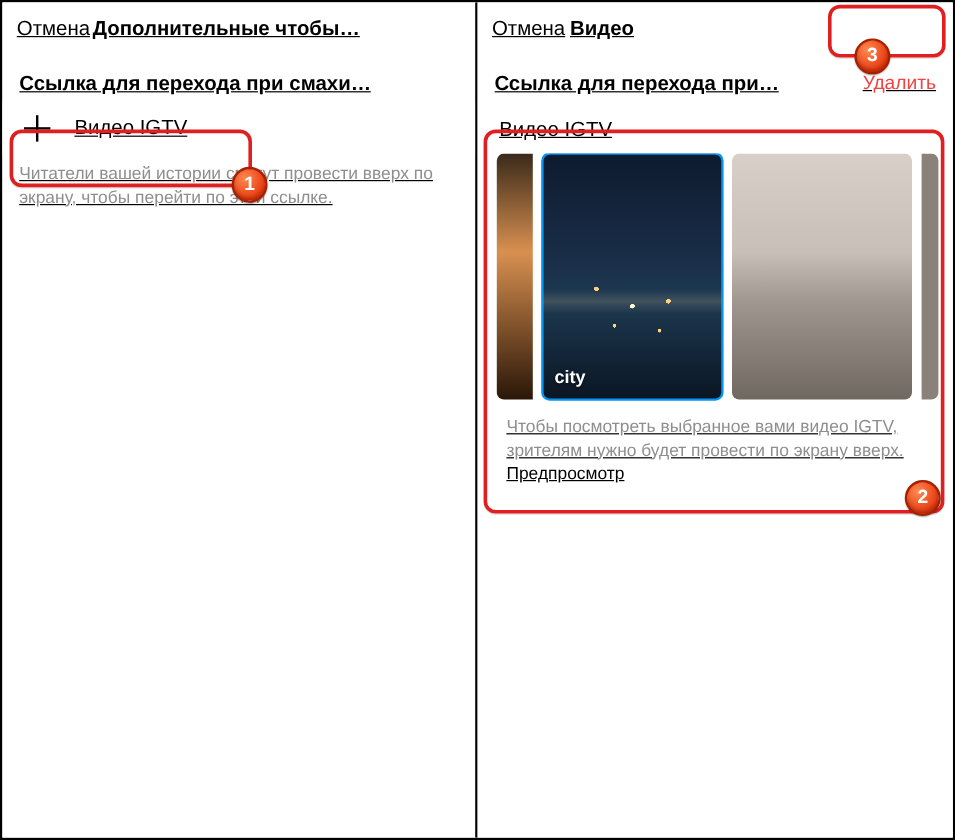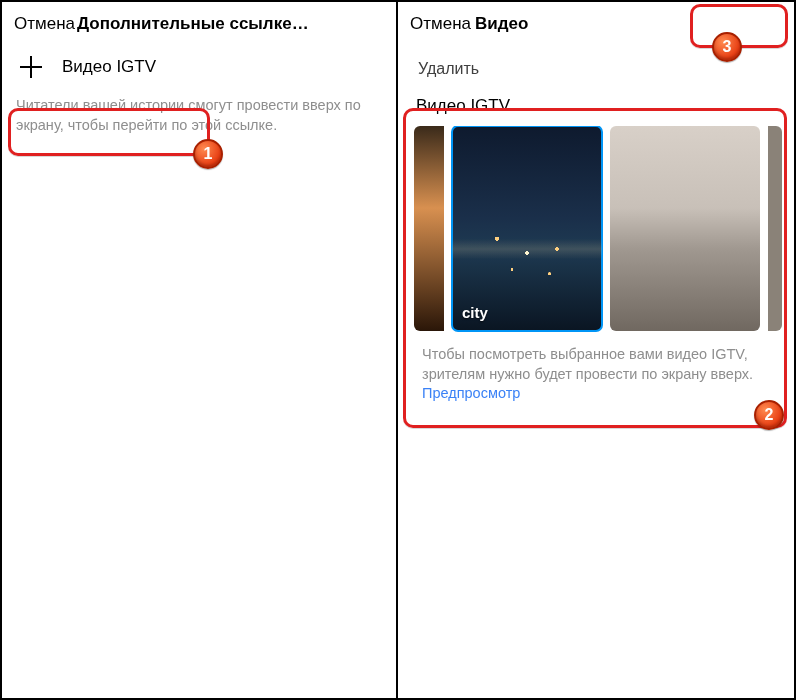--- a/index.html
+++ b/index.html
@@ -1,34 +1,34 @@
 <!DOCTYPE html>
 <html><head>
 <meta charset="utf-8">
 <style>
 * { box-sizing: border-box; margin: 0; padding: 0; }
 body { font-family: -apple-system, "Helvetica Neue", Arial, sans-serif; background: #fff; width: 796px; height: 700px; }
 .container { display: flex; width: 796px; height: 700px; border: 2px solid #000; }
-.pane { height: 100%; background: #fff; position: relative; overflow: hidden; }
+.pane { height: 100%; background: #fff; position: relative; overflow: hidden; text-decoration: underline; }
 .pane.left { width: 396px; border-right: 2px solid #000; }
 .pane.right { width: 396px; }
 .topbar { display: flex; align-items: center; padding: 12px 12px 10px; font-size: 17px; color: #000; }
 .topbar .cancel { font-weight: 400; white-space: nowrap; }
 .topbar .title { font-weight: 700; flex: 1; white-space: nowrap; overflow: hidden; text-overflow: ellipsis; margin-left: 2px; }
 .topbar .done { font-weight: 700; white-space: nowrap; margin-left: 4px; }
 .section-head { padding: 16px 14px 4px; font-size: 17px; font-weight: 700; color: #000; display: flex; align-items: center; justify-content: space-between; }
 .section-head .label { white-space: nowrap; overflow: hidden; text-overflow: ellipsis; }
-.section-head .del { color: #404040; font-weight: 400; font-size: 16px; margin-left: 6px; }
+.section-head .del { color: #ef4444; font-weight: 400; font-size: 16px; margin-left: 6px; }
 .add-row { display: flex; align-items: center; padding: 12px 18px; font-size: 17px; color: #000; background: #fff; }
 .plus { width: 22px; height: 22px; margin-right: 20px; position: relative; }
 .plus::before, .plus::after { content: ""; position: absolute; background: #000; }
 .plus::before { left: 10px; top: 0; width: 1.5px; height: 22px; }
 .plus::after { top: 10px; left: 0; height: 1.5px; width: 22px; }
 .hint { padding: 6px 14px; font-size: 14.5px; color: #8e8e8e; line-height: 1.35; }
-.hint .link { color: #3b82f6; }
+.hint .link { color: #000000; }
 .panel { margin: 4px 10px 8px; background: #fff; }
 .panel-title { padding: 10px 8px 10px; font-size: 17px; color: #000; }
 .thumbs { display: flex; gap: 8px; padding: 0 6px 8px; overflow: hidden; }
 .thumb { width: 150px; height: 205px; border-radius: 6px; position: relative; flex: 0 0 auto; background: #888; }
 .thumb.partial { width: 30px; border-radius: 6px 0 0 6px; }
 .thumb.partial.end { border-radius: 0 6px 6px 0; width: 14px; }
 .thumb.sel { outline: 2.5px solid #0095f6; outline-offset: -1px; }
 .thumb .cap { position: absolute; left: 10px; bottom: 10px; color: #fff; font-weight: 700; font-size: 15px; text-shadow: 0 1px 2px rgba(0,0,0,0.6); }
 .t0 { background: linear-gradient(180deg, #3a2a1a 0%, #d89050 40%, #2a1608 100%); }
 .t1 { background: linear-gradient(180deg, #0e1a2e 0%, #1a2f4a 45%, #1e3a52 60%, #0a1522 100%); }
@@ -52,38 +52,42 @@
 .b3 { left: 314px; top: 30px; }
 </style>
 </head>
 <body>
 
 <div class="container">
 
   <div class="pane left">
     <div class="topbar">
       <span class="cancel">Отмена</span>
-      <span class="title">Дополнительные ссылке…</span>
+      <span class="title">Дополнительные чтобы…</span>
+    </div>
+    <div class="section-head">
+      <span class="label">Ссылка для перехода при смахи…</span>
     </div>
     <div class="add-row">
       <span class="plus"></span>
       <span>Видео IGTV</span>
     </div>
     <div class="hint">Читатели вашей истории смогут провести вверх по экрану, чтобы перейти по этой ссылке.</div>
 
     <div class="hl hl1"></div>
     <div class="badge b1">1</div>
   </div>
 
   <div class="pane right">
     <div class="topbar">
       <span class="cancel">Отмена</span>
       <span class="done">Видео</span>
     </div>
     <div class="section-head">
+      <span class="label">Ссылка для перехода при…</span>
       <span class="del">Удалить</span>
     </div>
 
     <div class="panel">
       <div class="panel-title">Видео IGTV</div>
       <div class="thumbs">
         <div class="thumb partial t0"></div>
         <div class="thumb sel t1">
           <span class="cap">city</span>
         </div>

